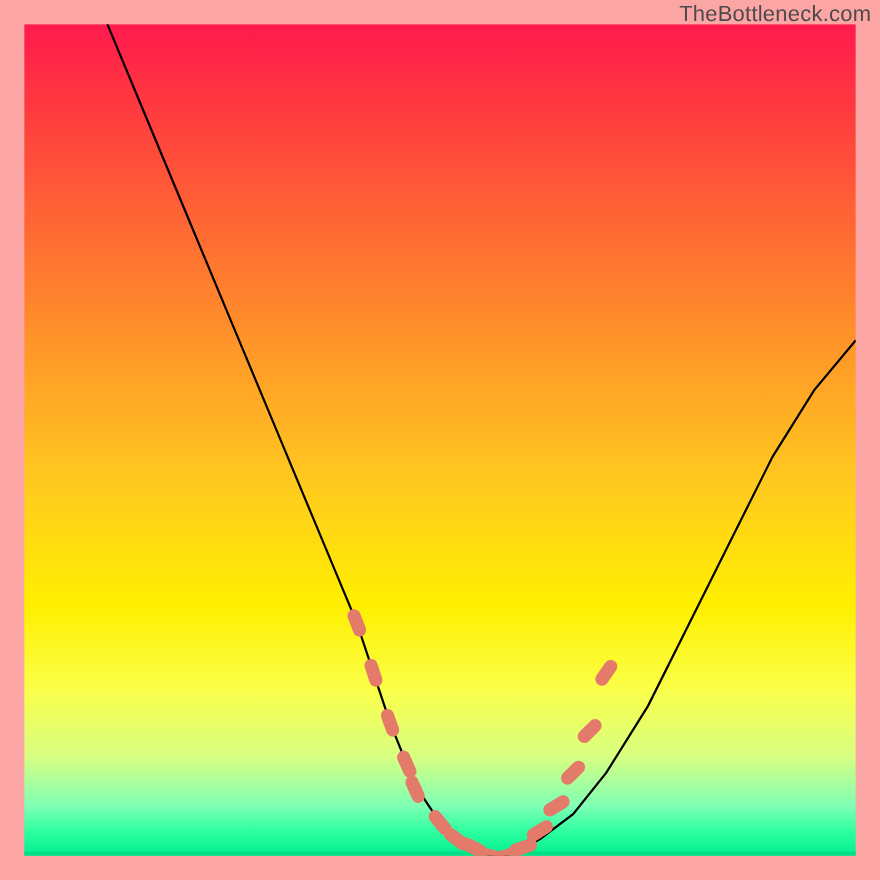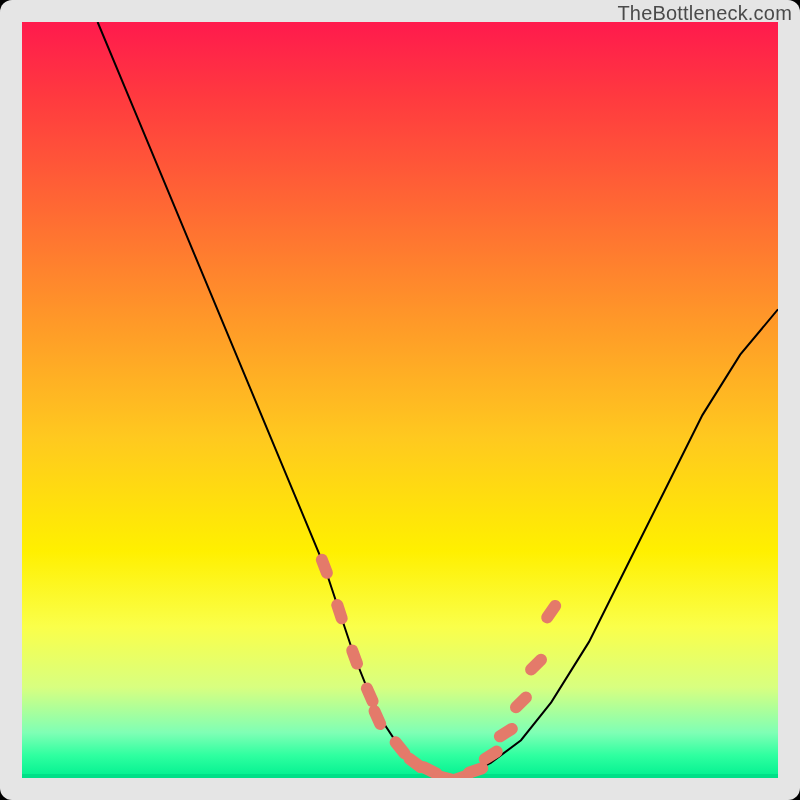--- a/index.html
+++ b/index.html
@@ -9,22 +9,21 @@
     height: 800px;
     overflow: hidden;
     background: #000;
     font-family: Arial, Helvetica, sans-serif;
   }
   .frame {
     position: absolute;
     top: 0; left: 0;
     width: 800px;
     height: 800px;
-    background: #e5e5e5;
-    border-radius: 12px;
+    background: #fca5a5;
   }
   .plot-area {
     position: absolute;
     top: 22px;
     left: 22px;
     width: 756px;
     height: 756px;
     overflow: hidden;
   }
   .gradient-bg {

